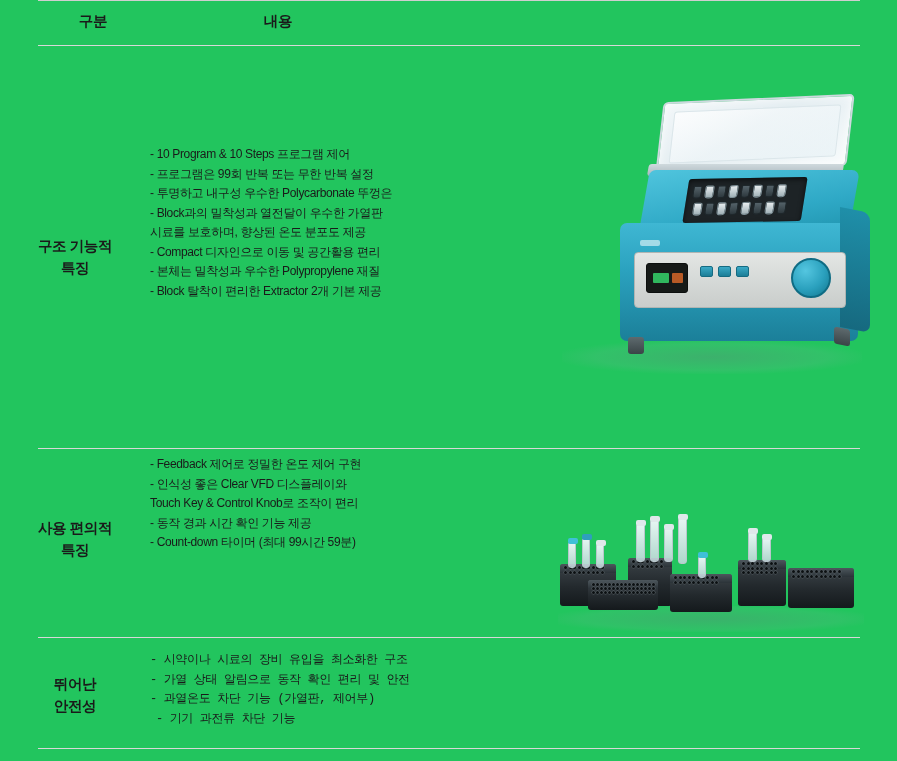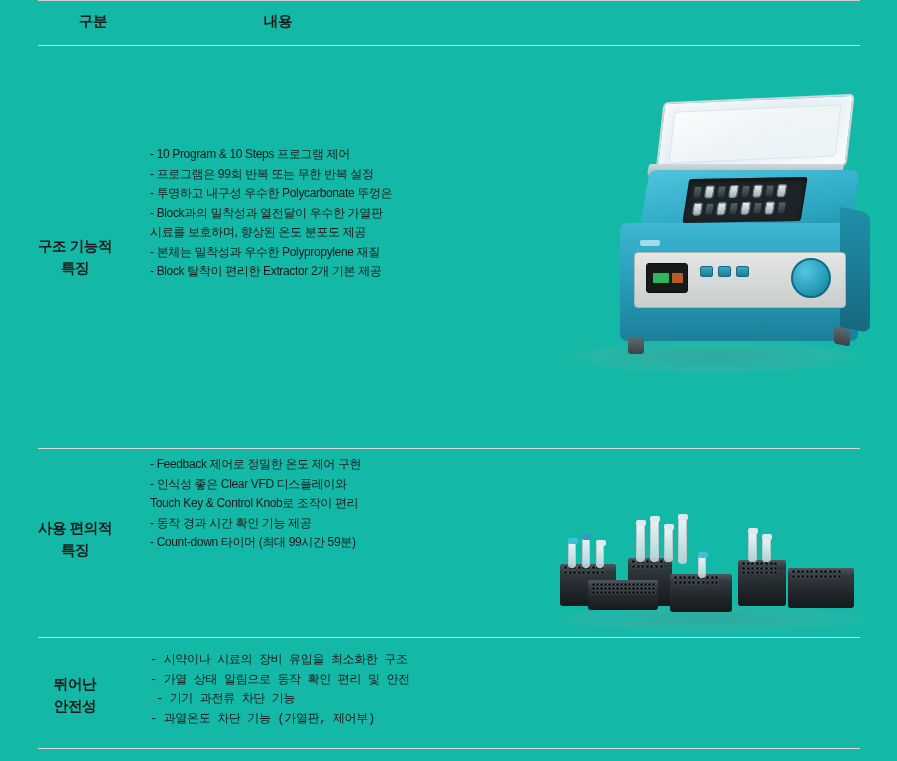--- a/index.html
+++ b/index.html
@@ -7,21 +7,21 @@
     margin: 0; padding: 0;
     width: 897px; height: 761px;
     background: #ffffff;
     font-family: "Liberation Sans", sans-serif;
     color: #1a1a1a;
   }
   .page {
     position: relative;
     width: 897px;
     height: 761px;
-    background: #14b8a6;
+    background: #22c55e;
     overflow: hidden;
   }
 
   
   .header-row {
     position: absolute;
     left: 38px;
     top: 12px;
     width: 822px;
     height: 34px;
@@ -316,20 +316,21 @@
     <div class="label-cell">
       <div>구조 기능적</div>
       <div>특징</div>
     </div>
     <div class="content-cell">
       <div class="line">- 10 Program &amp; 10 Steps 프로그램 제어</div>
       <div class="line">- 프로그램은 99회 반복 또는 무한 반복 설정</div>
       <div class="line">- 투명하고 내구성 우수한 Polycarbonate 뚜껑은</div>
       <div class="line">- Block과의 밀착성과 열전달이 우수한 가열판</div>
       <div class="line">시료를 보호하며, 향상된 온도 분포도 제공</div>
+      <div class="line">- Compact 디자인으로 이동 및 공간활용 편리</div>
       <div class="line">- 본체는 밀착성과 우수한 Polypropylene 재질</div>
       <div class="line">- Block 탈착이 편리한 Extractor 2개 기본 제공</div>
     </div>
   </div>
 
   <div class="img1">
     <div class="shadow1"></div>
     <div class="lid">
       <div class="lid-inner"></div>
     </div>
@@ -613,20 +614,20 @@
   <div class="rule sec3"></div>
 
   <div class="section sec3wrap">
     <div class="label-cell">
       <div>뛰어난</div>
       <div>안전성</div>
     </div>
     <div class="content-cell">
       <div class="line">- 시약이나 시료의 장비 유입을 최소화한 구조</div>
       <div class="line">- 가열 상태 알림으로 동작 확인 편리 및 안전</div>
+      <div class="line">- 과열온도 차단 기능 (가열판, 제어부)</div>
       <div class="line" style="padding-left:6px;">- 기기 과전류 차단 기능</div>
-      <div class="line">- 과열온도 차단 기능 (가열판, 제어부)</div>
     </div>
   </div>
 
   <div class="rule bottom"></div>
 
 </div>
 
 </body></html>

